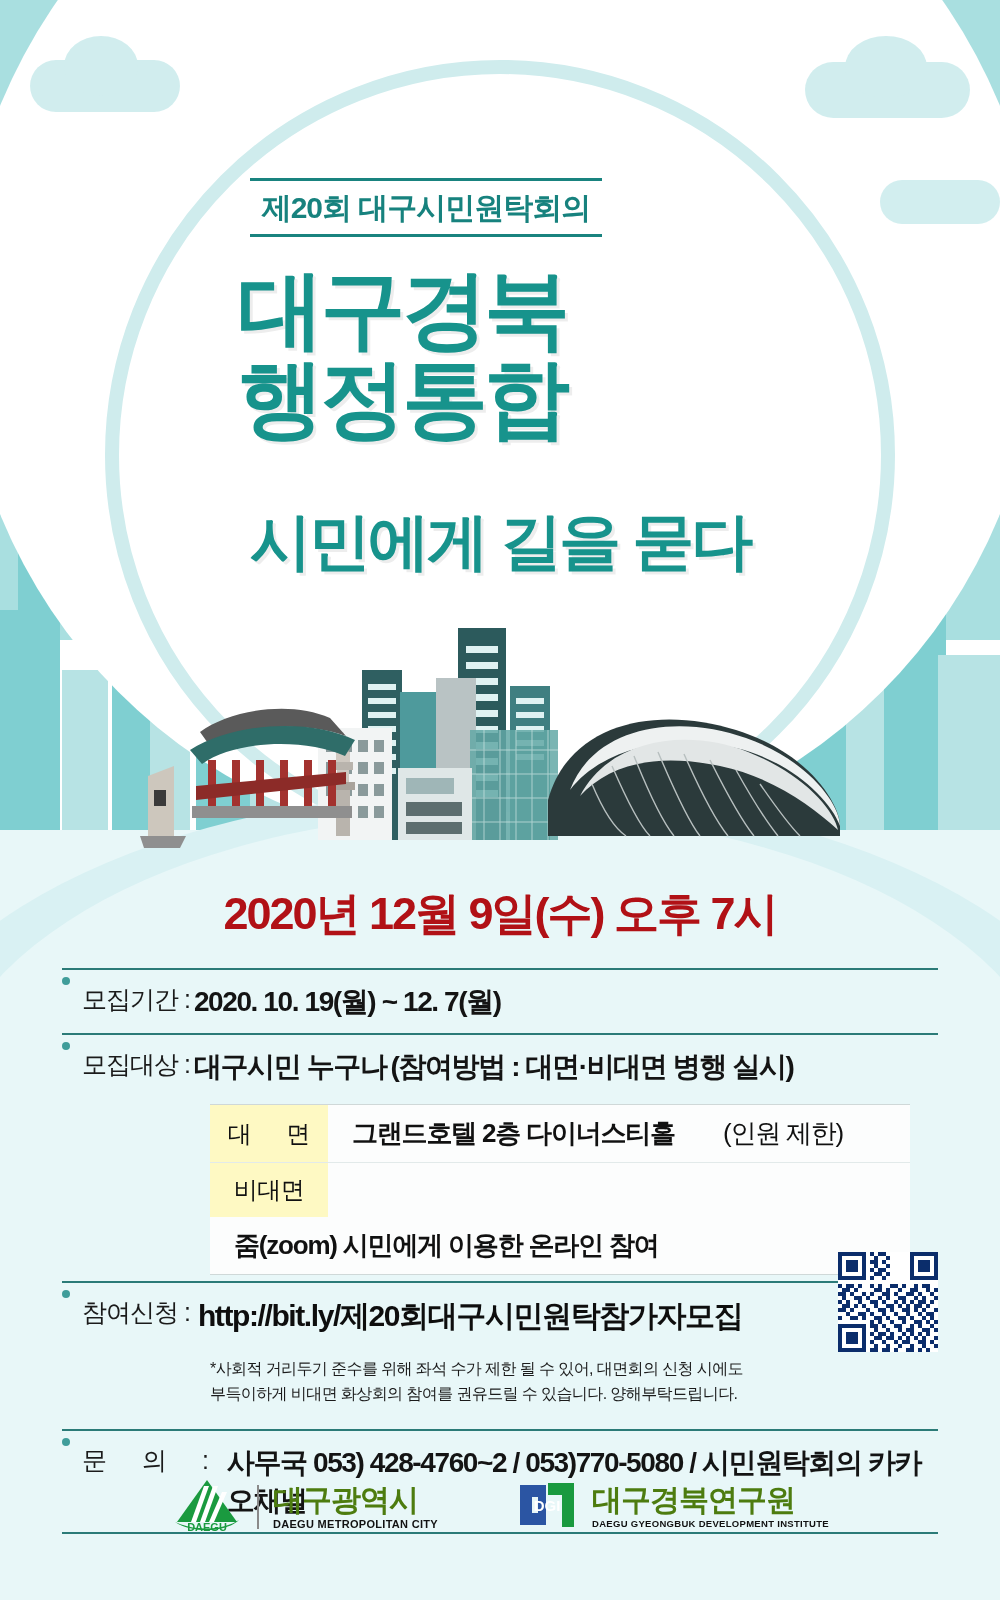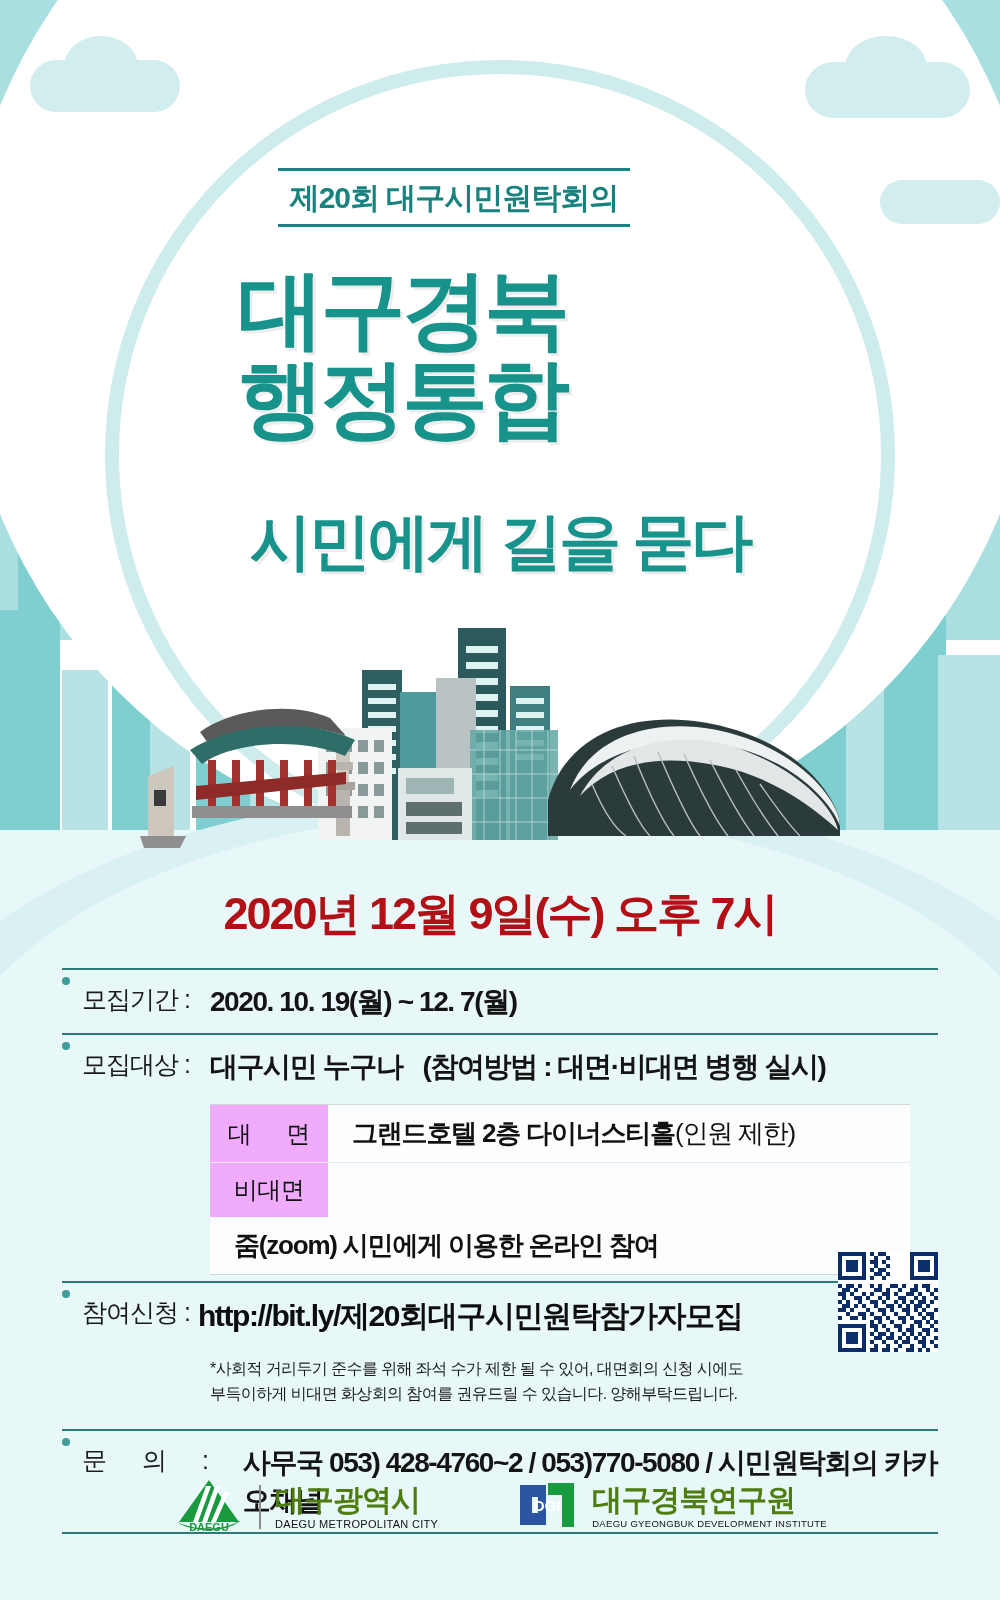--- a/index.html
+++ b/index.html
@@ -72,21 +72,21 @@
     position:absolute;left:-60px;top:812px;width:1120px;height:300px;
     border-radius:50% 50% 0 0 / 100% 100% 0 0;
     background:#e8f7f8;
   }
 
   
   .city{position:absolute;left:140px;top:600px;width:780px;height:260px;}
 
   
   .kicker-wrap{
-    position:absolute;left:0;top:168px;width:852px;text-align:center;padding-left:28px;
+    position:absolute;left:0;top:178px;width:852px;text-align:center;
   }
   .kicker-rule{
     width:352px;height:3px;background:#19837f;margin:0 auto;
   }
   .kicker{
     font-size:30px;font-weight:700;color:#17827e;
     letter-spacing:-1px;line-height:1;padding:12px 0 11px;
   }
   .title-wrap{position:absolute;left:0;top:265px;width:804px;text-align:center;}
   .title-line{
@@ -119,41 +119,42 @@
     width:8px;height:8px;border-radius:50%;background:#3f9d9a;
     margin-right:12px;flex:none;position:relative;top:-6px;
   }
   .lbl{
     font-size:25px;color:#1b1b1b;font-weight:400;letter-spacing:-1px;
     white-space:nowrap;flex:none;
   }
   .lbl.spread{letter-spacing:14px;}
   .val{
     font-size:28px;font-weight:900;color:#141414;letter-spacing:-1.4px;
-    margin-left:20px;
+    margin-left:4px;
   }
 
   
   .tbl{
     margin:6px 0 6px 148px;width:700px;border-top:1px solid #cfd8d8;
     border-bottom:1px solid #cfd8d8;background:#fcfdfd;
   }
   .trow{display:flex;align-items:stretch;border-bottom:1px solid #e2eaea;}
   .trow:last-child{border-bottom:none;flex-direction:column;}
   .tkey{
-    width:118px;flex:none;background:#f0abfc;color:#111;
+    width:118px;flex:none;background:#fef9c3;color:#111;
     font-size:24px;letter-spacing:-.5px;
     display:flex;align-items:center;justify-content:center;
     padding:11px 0;
   }
   .tkey.wide{letter-spacing:14px;text-indent:14px;}
   .tval{
     flex:1;display:flex;align-items:center;
     font-size:26px;font-weight:900;color:#111;letter-spacing:-1.2px;
     padding:11px 0 11px 24px;
+    gap:48px;
   }
   .tval .light{font-weight:400;}
 
   .url{
     font-size:30px;font-weight:900;color:#0e0e0e;letter-spacing:-1.4px;
     margin-left:8px;
   }
   .note{
     margin:8px 0 0 148px;width:660px;
     font-size:16px;line-height:1.55;color:#1b1b1b;letter-spacing:-.6px;
@@ -168,21 +169,21 @@
   
   .logos{
     position:absolute;left:0;top:1476px;width:1000px;
     display:flex;justify-content:center;align-items:center;gap:78px;
   }
   .logo{display:flex;align-items:center;gap:14px;}
   .logo-mark{flex:none;}
   .logo-divider{width:2px;height:44px;background:#8a8a8a;}
   .logo-txt{display:flex;flex-direction:column;line-height:1;}
   .logo-kr{font-size:30px;font-weight:900;color:#4d7c0f;letter-spacing:-1px;}
-  .logo-en{font-size:11px;font-weight:400;color:#111;letter-spacing:.3px;margin-top:4px;}
+  .logo-en{font-size:11px;font-weight:700;color:#111;letter-spacing:.3px;margin-top:4px;}
   .logo-en.small{font-size:9.5px;}
 </style>
 </head>
 <body>
 
 <div class="poster">
 
   <div class="sky">
     <div class="sky-band"></div>
 

